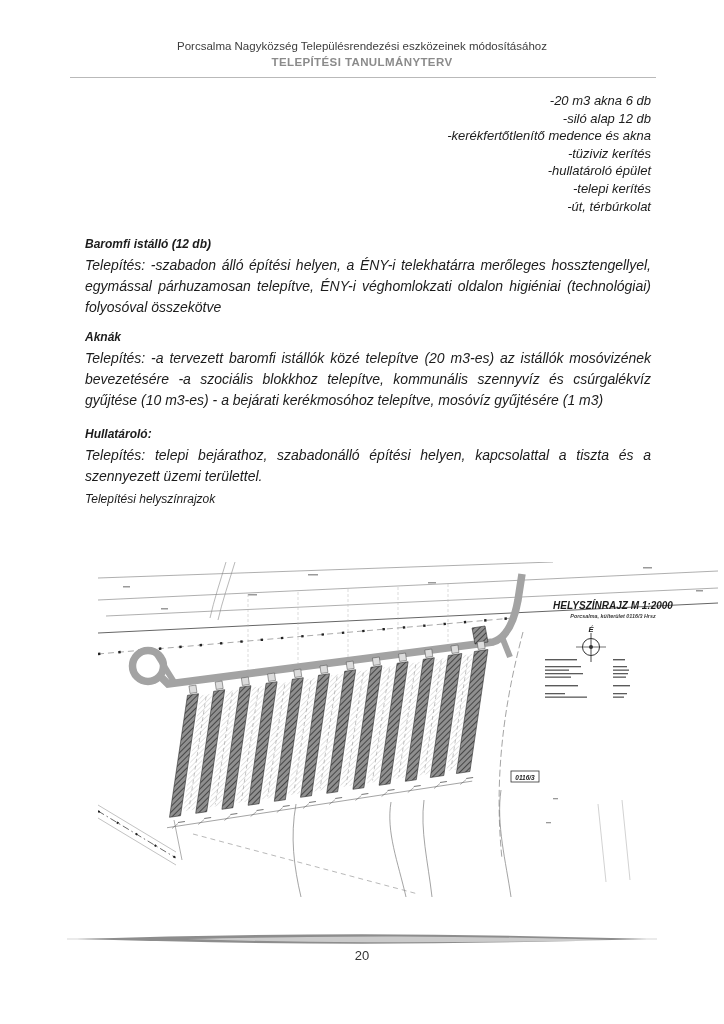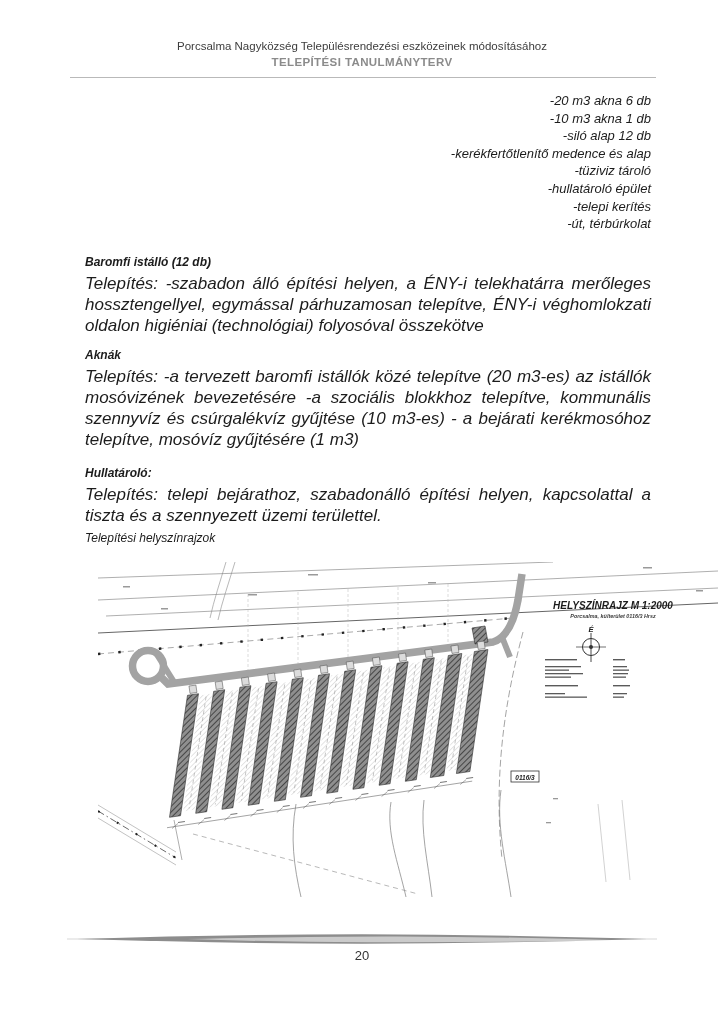--- a/index.html
+++ b/index.html
@@ -9,21 +9,21 @@
   
   .header{position:absolute;top:40px;left:0;right:0;text-align:center;}
   .header .h1{font-size:11.5px;color:#3d3d3d;}
   .header .h2{font-size:11.5px;font-weight:bold;color:#8b8b8b;letter-spacing:.4px;margin-top:4px;}
   .header-rule{position:absolute;top:77px;left:70px;width:586px;border-top:1.2px solid #b9b9b9;}
 
   
   .main{position:absolute;left:85px;top:92px;width:566px;font-style:italic;color:#1c1c1c;}
   .main ul{list-style:none;margin:0;padding:0;font-size:13px;line-height:17.6px;text-align:right;}
   .sec .t{font-size:12px;line-height:21px;font-weight:bold;}
-  .sec .b{font-size:17px;line-height:21px;text-align:justify;}
+  .sec .b{font-size:14px;line-height:21px;text-align:justify;}
   .sec1{margin-top:19px;} .sec2{margin-top:9px;} .sec3{margin-top:3px;} .sec4{margin-top:13px;}
   .caption{margin-top:4px;font-size:12px;line-height:17px;}
 
   
   .plan{position:absolute;left:98px;top:562px;width:620px;height:345px;font-style:italic;}
 
   
   .footer-line{position:absolute;left:67px;top:933px;width:590px;height:14px;}
   .page-number{position:absolute;top:948px;left:0;right:0;text-align:center;
                font-size:13px;color:#333;}
@@ -35,24 +35,23 @@
 
   <div class="header">
     <div class="h1">Porcsalma Nagyközség Településrendezési eszközeinek módosításához</div>
     <div class="h2">TELEPÍTÉSI TANULMÁNYTERV</div>
   </div>
   <div class="header-rule"></div>
 
   <div class="main">
     <ul>
       <li>-20 m3 akna 6 db</li>
-      <li>-10 m3 akna 1 db</li>
       <li>-siló alap 12 db</li>
-      <li>-kerékfertőtlenítő medence és alap</li>
-      <li>-tüziviz tároló</li>
+      <li>-kerékfertőtlenítő medence és akna</li>
+      <li>-tüziviz kerítés</li>
       <li>-hullatároló épület</li>
       <li>-telepi kerítés</li>
       <li>-út, térbúrkolat</li>
     </ul>
 
     <div class="sec sec1">
       <div class="t">Baromfi istálló (12 db)</div>
       <div class="b">Telepítés: -szabadon álló építési helyen, a ÉNY-i telekhatárra merőleges hossztengellyel, egymással párhuzamosan telepítve, ÉNY-i véghomlokzati oldalon higiéniai (technológiai) folyosóval összekötve</div>
     </div>
 

